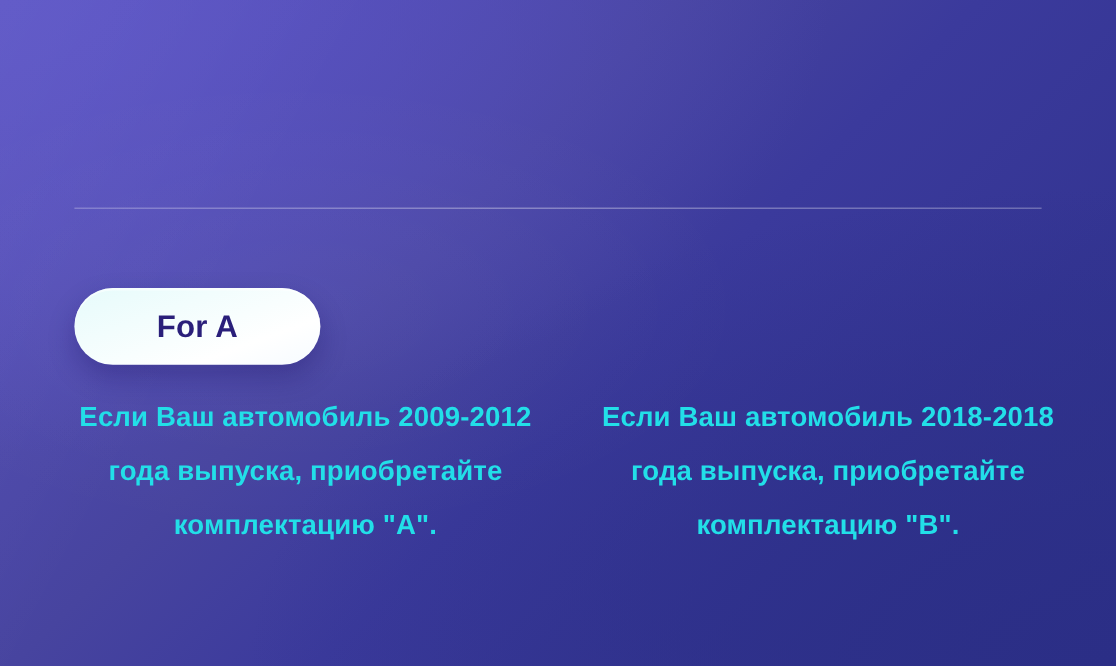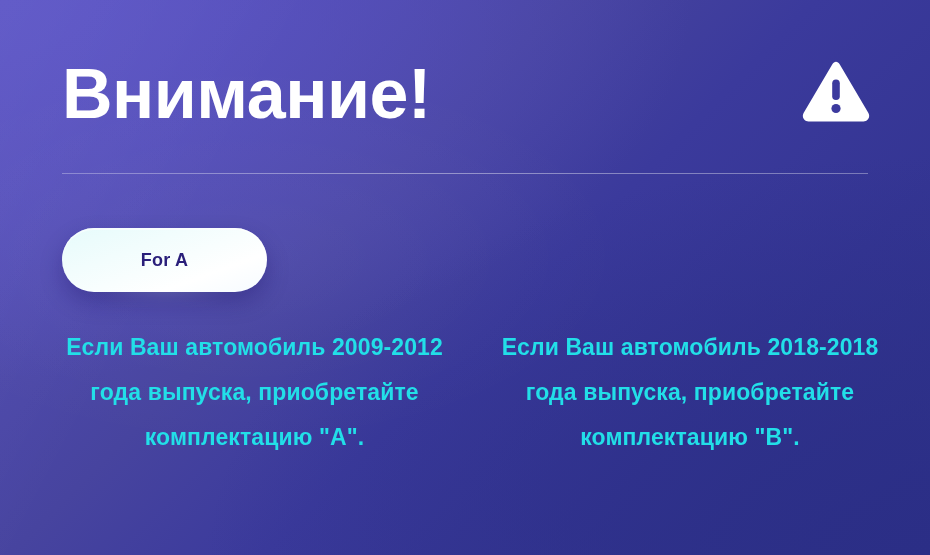--- a/index.html
+++ b/index.html
@@ -112,32 +112,32 @@
     background: radial-gradient(55% 55% at 50% 48%,
         rgba(233,255,255,0.55) 0%,
         rgba(215,235,255,0.22) 45%,
         rgba(200,220,255,0.0) 75%);
     filter: blur(9px);
     pointer-events: none;
   }
   .pill {
     position: absolute;
     left: 0;
-    top: 4px;
+    top: 16px;
     width: 205px;
     height: 64px;
     border: 0;
     border-radius: 32px;
     background: linear-gradient(160deg, #e6fbfb 0%, #f2fdfd 34%, #ffffff 72%, #f6fbff 100%);
     box-shadow:
        0 10px 22px rgba(20,10,90,0.28),
        0 2px 0 rgba(255,255,255,0.55) inset;
     color: #2a1f7a;
     font-family: "Liberation Sans", "DejaVu Sans", sans-serif;
-    font-size: 18px;
+    font-size: 26px;
     font-weight: 700;
     letter-spacing: 0.2px;
     cursor: pointer;
     display: flex;
     align-items: center;
     justify-content: center;
     padding: 0;
   }
 
   .column-text {
@@ -154,29 +154,20 @@
     text-align: center;
   }
   .col-b .column-text { width: 390px; }
 </style>
 </head>
 <body>
 
 <div class="banner">
   <div class="inner">
 
-    <div class="header-row">
-      <h1 class="page-title">Внимание!</h1>
-
-      <svg class="warning-icon" viewBox="0 0 68 62" aria-hidden="true">
-        <path d="M30.2 3.6 L1.6 52.0 C-0.6 55.8 2.1 60.5 6.5 60.5 L61.5 60.5 C65.9 60.5 68.6 55.8 66.4 52.0 L37.8 3.6 C35.6 -0.2 32.4 -0.2 30.2 3.6 Z" fill="#ffffff"></path>
-        <rect x="30.2" y="18.5" width="7.6" height="20.5" rx="3.8" fill="#3c3a9e"></rect>
-        <circle cx="34" cy="47.5" r="4.6" fill="#3c3a9e"></circle>
-      </svg>
-    </div>
 
     <div class="divider"></div>
 
     <div class="columns">
 
       <div class="column col-a">
         <div class="pill-wrap">
           <div class="pill-glow"></div>
           <button class="pill">For A</button>
         </div>

